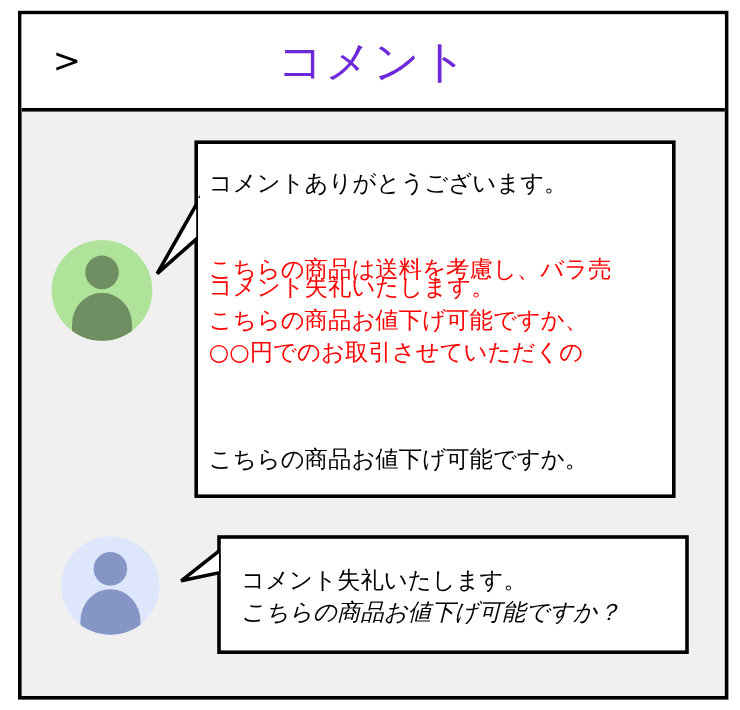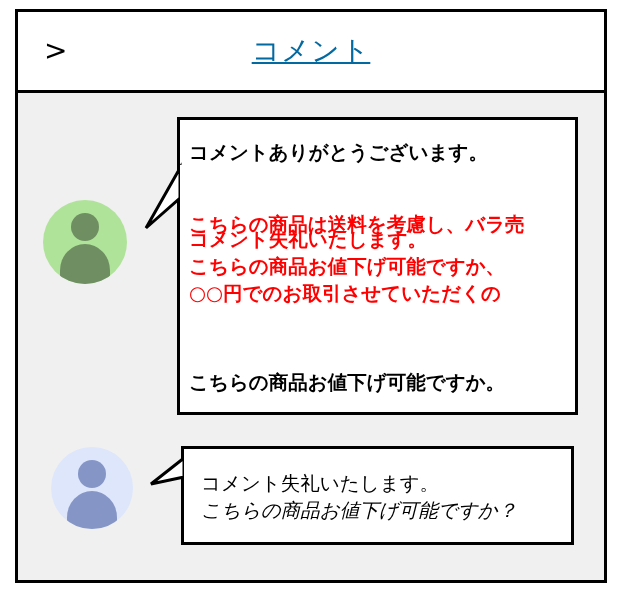--- a/index.html
+++ b/index.html
@@ -3,22 +3,22 @@
 <meta charset="utf-8">
 <style>
   html, body { margin:0; padding:0; }
   body { width:617px; height:592px; background:#ffffff; position:relative; overflow:hidden;
          font-family:"DejaVu Sans","Liberation Sans",sans-serif; }
   .frame { position:absolute; left:15px; top:9px; width:586px; height:568px;
            border:3px solid #000; background:#f0f0f0; }
   .header { position:absolute; left:0; top:0; width:586px; height:78px; background:#fff;
             border-bottom:3px solid #000; }
   .back { position:absolute; left:26px; top:22px; font-size:28px; color:#000; line-height:34px; }
-  .title { position:absolute; left:0; right:0; top:22px; text-align:center; font-size:28px;
-           line-height:34px; color:#0369a1; letter-spacing:1px;text-decoration:underline; }
+  .title { position:absolute; left:0; right:0; top:22px; text-align:center; font-size:38px;
+           line-height:34px; color:#6d28d9; letter-spacing:1px; }
   .avatar { position:absolute; border-radius:50%; overflow:hidden; }
   .avatar .head { position:absolute; border-radius:50%; }
   .avatar .body { position:absolute; border-radius:50% 50% 0 0 / 60% 60% 0 0; }
   .bubble { position:absolute; background:#fff; border:3px solid #000; box-sizing:border-box; }
   .bubble svg.tail { position:absolute; overflow:visible; }
   .txt { position:absolute; font-size:19.5px; line-height:26px; white-space:pre; color:#000; }
   .red { color:#ff0000; }
 </style>
 </head>
 <body>
@@ -28,21 +28,21 @@
     <div class="back">&gt;</div>
     <div class="title">コメント</div>
   </div>
 </div>
 
 <div class="avatar" style="left:43px; top:200px; width:84px; height:84px; background:#b0e39a;">
   <div class="head" style="left:28px; top:13px; width:28px; height:28px; background:#6f8f62;"></div>
   <div class="body" style="left:17px; top:44px; width:50px; height:44px; background:#6f8f62;"></div>
 </div>
 
-<div class="bubble" style="left:177px; top:117px; width:401px; height:298px;font-weight:bold;">
+<div class="bubble" style="left:162px; top:117px; width:401px; height:298px;">
   <svg class="tail" style="left:-40px; top:45px;" width="42" height="70">
     <polygon points="40,3 6,63 40,33" fill="#fff" stroke="#000" stroke-width="3" stroke-linejoin="miter"></polygon>
     <rect x="40" y="0" width="4" height="38" fill="#fff"></rect>
   </svg>
   <div class="txt" style="left:9px; top:20px;">コメントありがとうございます。</div>
   <div class="txt red" style="left:9px; top:80px;margin-top:12px;">こちらの商品は送料を考慮し、バラ売</div>
   <div class="txt red" style="left:9px; top:107px;">コメント失礼いたします。</div>
   <div class="txt red" style="left:9px; top:134px;">こちらの商品お値下げ可能ですか、</div>
   <div class="txt red" style="left:9px; top:161px;">○○円でのお取引させていただくの</div>
   <div class="txt" style="left:9px; top:250px;">こちらの商品お値下げ可能ですか。</div>

